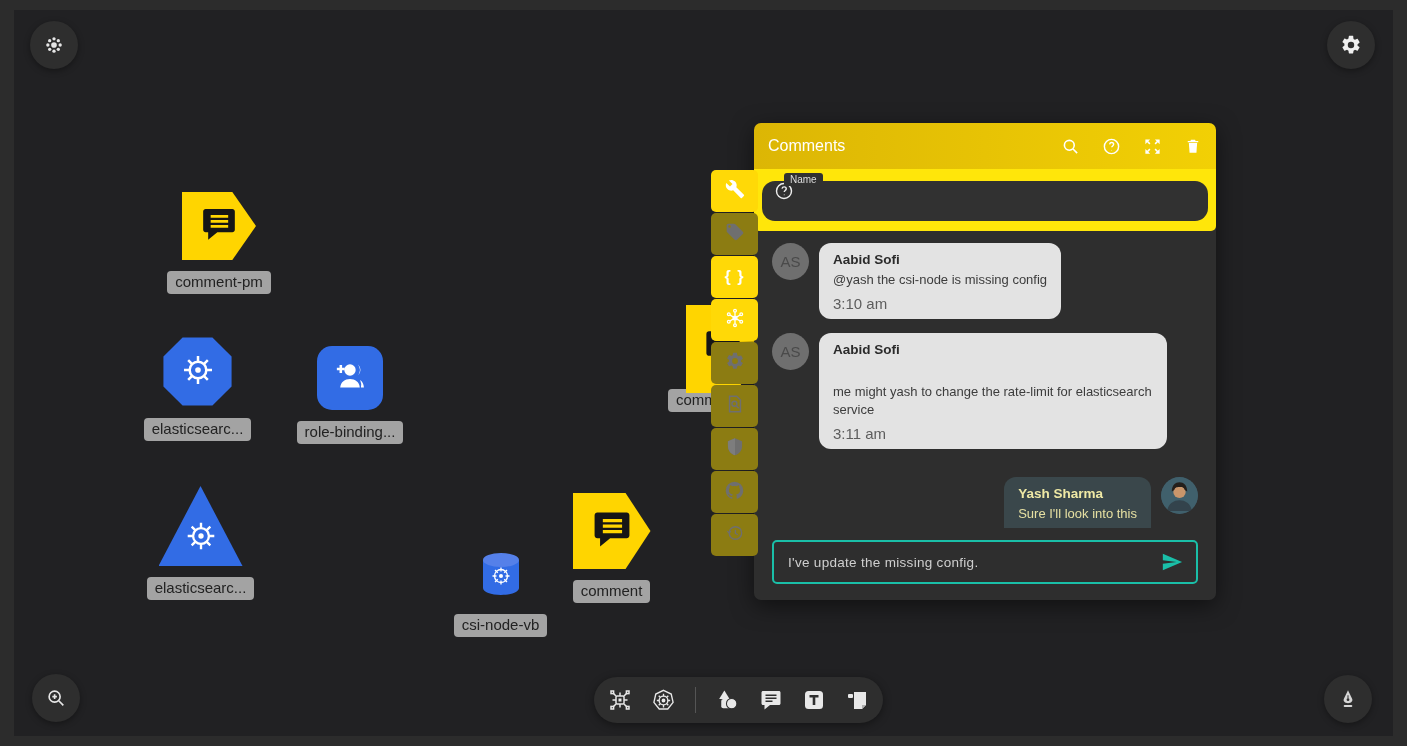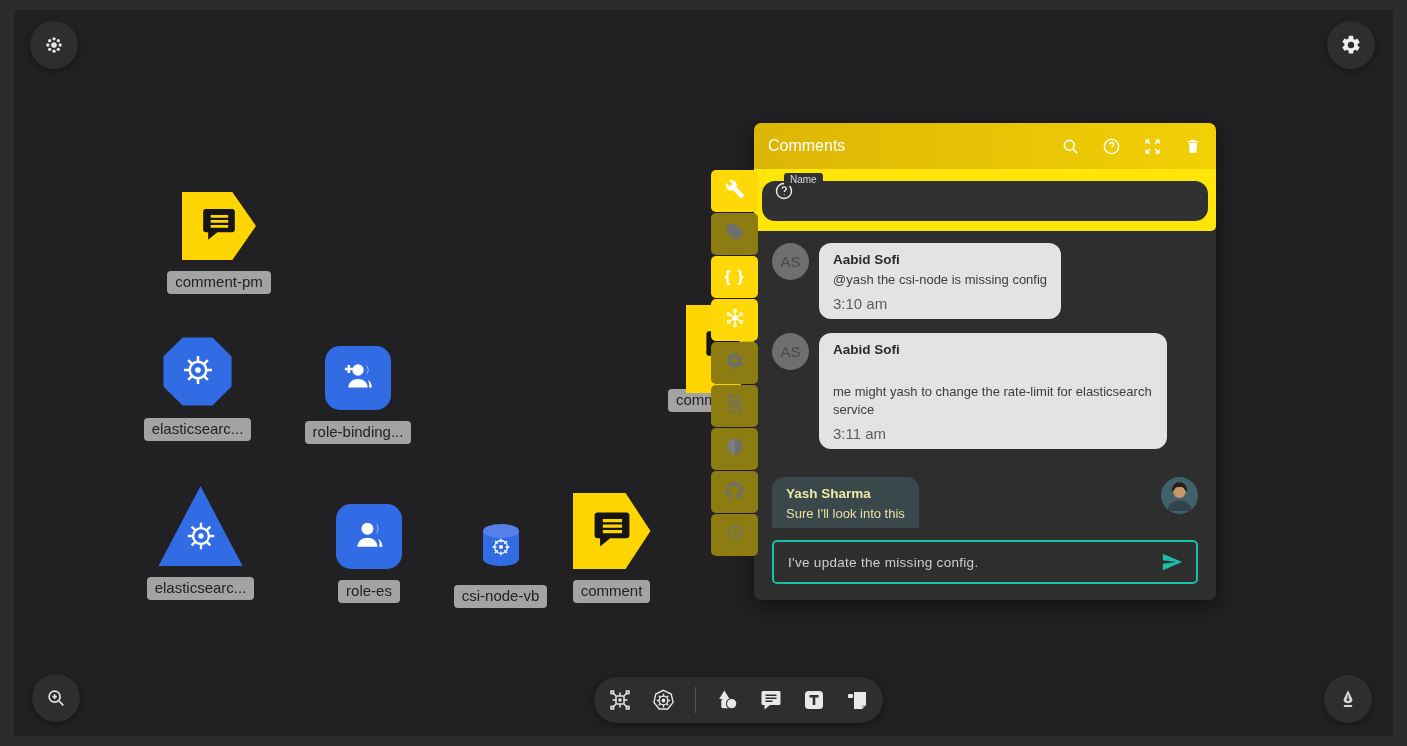--- a/index.html
+++ b/index.html
@@ -70,21 +70,21 @@
   .name-tag{
     position:absolute;top:-8px;left:22px;background:#313131;color:#ddd;
     font-size:10px;padding:1px 6px;border-radius:3px 3px 0 0;
   }
   .name-input{
     flex:1;background:transparent;border:none;outline:none;color:#eee;
     font-size:13.5px;font-family:"Liberation Sans",sans-serif;letter-spacing:.4px;
   }
   .messages{flex:1;padding:12px 18px 0;display:flex;flex-direction:column;gap:14px;overflow:hidden}
   .msg-row{display:flex;gap:10px;align-items:flex-start}
-  .msg-row.right{justify-content:space-between}
+  .msg-row.right{justify-content:flex-end}
   .avatar{
     width:37px;height:37px;border-radius:50%;background:#6f6f6f;flex:0 0 auto;
     display:flex;align-items:center;justify-content:center;color:#4a4a4a;font-size:15px;
   }
   .bubble{background:#e3e3e3;border-radius:12px;padding:9px 14px 7px;max-width:350px}
   .bubble .author{font-weight:bold;font-size:13.5px;color:#2b2b2b}
   .bubble .text{font-size:13px;color:#3c3c3c;margin-top:4px;line-height:18px}
   .bubble .time{font-size:15px;color:#5d5d5d;margin-top:6px}
   .bubble.wide .text{margin-top:26px}
   .bubble.dark{background:#3a474b;text-align:left}
@@ -180,21 +180,21 @@
               <circle cx="12" cy="12" r="5"></circle>
               <path d="M12 3.6V7M12 17v3.4M3.6 12H7M17 12h3.4M6.1 6.1l2.4 2.4M15.5 15.5l2.4 2.4M17.9 6.1l-2.4 2.4M8.5 15.5l-2.4 2.4"></path>
             </g>
             <circle cx="12" cy="12" r="1.7" fill="#fff"></circle>
           </svg>
       </span>
     </div>
     <div class="node-label">elasticsearc...</div>
   </div>
 
-  <div class="node" style="left:289px;top:336px;width:110px">
+  <div class="node" style="left:281px;top:336px;width:110px">
     <div class="shape rsq" style="width:66px;height:64px">
       <span>
         <svg width="40" height="38" viewBox="0 0 24 24" fill="#fff">
             <circle cx="12" cy="8.2" r="3.6"></circle>
             <path d="M5.8 19.2c.4-3.4 2.9-5.3 6.2-5.3s5.8 1.9 6.2 5.3z"></path>
             <path d="M17 4.8a4.4 4.4 0 0 1 0 6.8 5.6 5.6 0 0 0 0-6.8z"></path>
             <path d="M18.4 14.5c1.4 1 2.2 2.6 2.4 4.7h-1.9a7.6 7.6 0 0 0-.5-4.7z"></path>
             <path d="M5.5 5.6h1.7V3.9h1.6v1.7h1.7v1.6H8.8v1.7H7.2V7.2H5.5z" transform="translate(-1.8,1.2)"></path>
           </svg>
       </span>
@@ -225,35 +225,22 @@
               <circle cx="12" cy="12" r="5"></circle>
               <path d="M12 3.6V7M12 17v3.4M3.6 12H7M17 12h3.4M6.1 6.1l2.4 2.4M15.5 15.5l2.4 2.4M17.9 6.1l-2.4 2.4M8.5 15.5l-2.4 2.4"></path>
             </g>
             <circle cx="12" cy="12" r="1.7" fill="#fff"></circle>
           </svg>
       </span>
     </div>
     <div class="node-label">elasticsearc...</div>
   </div>
 
-  <div class="node" style="left:305px;top:494px;width:100px">
-    <div class="shape rsq" style="width:66px;height:65px">
-      <span>
-        <svg width="40" height="38" viewBox="0 0 24 24" fill="#fff">
-            <circle cx="11" cy="8" r="3.8"></circle>
-            <path d="M4.6 19.4c.4-3.6 3-5.6 6.4-5.6s6 2 6.4 5.6z"></path>
-            <path d="M16.4 4.6a4.6 4.6 0 0 1 0 6.8 5.9 5.9 0 0 0 0-6.8z"></path>
-            <path d="M17.9 14.3c1.5 1 2.4 2.8 2.6 5.1h-2a8 8 0 0 0-.6-5.1z"></path>
-          </svg>
-      </span>
-    </div>
-    <div class="node-label">role-es</div>
-  </div>
-
-  <div class="node" style="left:434px;top:513px;width:105px">
+
+  <div class="node" style="left:434px;top:542px;width:105px">
     <div class="shape" style="width:44px;height:48px">
       <span>
         <svg width="42" height="46" viewBox="0 0 42 46">
             <path d="M3 9v28c0 3.9 8.1 7 18 7s18-3.1 18-7V9z" fill="#326ce5"></path>
             <ellipse cx="21" cy="9" rx="18" ry="7" fill="#5580e9"></ellipse>
             <g stroke="#fff" stroke-width="1.3" fill="none">
               <circle cx="21" cy="25" r="6.5"></circle>
               <path d="M21 16.5v4M21 29.5v4M12.5 25h4M25.5 25h4M15 19l2.8 2.8M24.2 28.2L27 31M27 19l-2.8 2.8M17.8 28.2L15 31"></path>
             </g>
             <circle cx="21" cy="25" r="2" fill="#fff"></circle>

